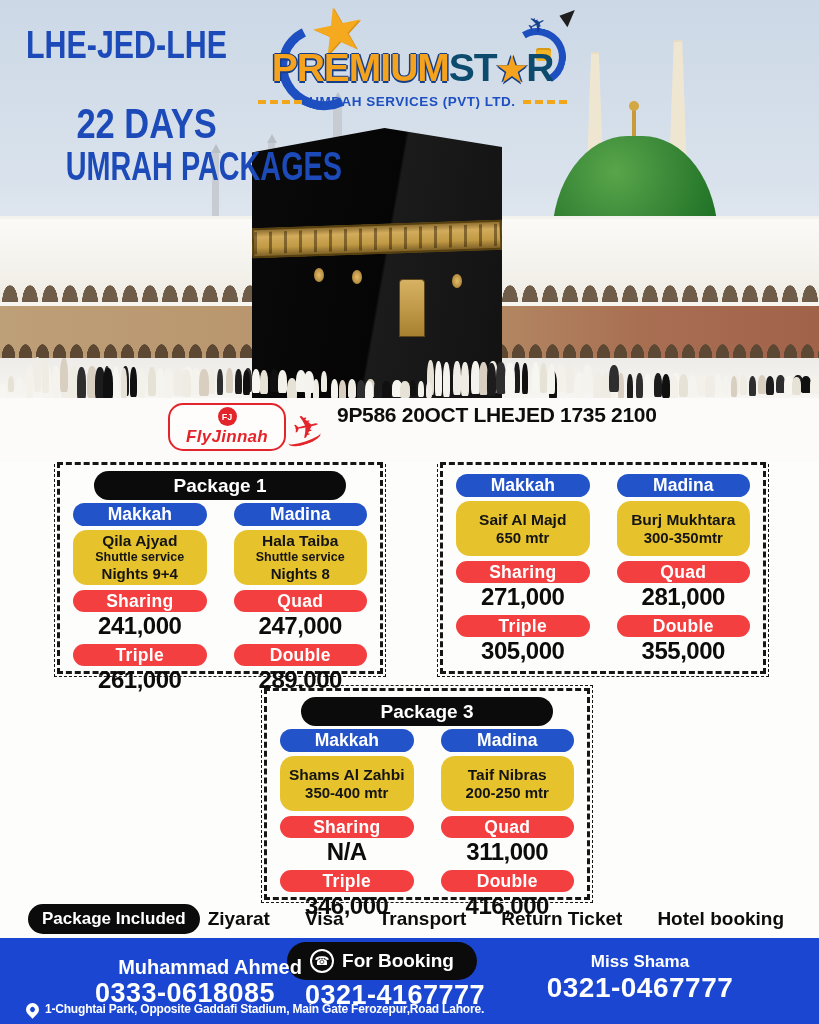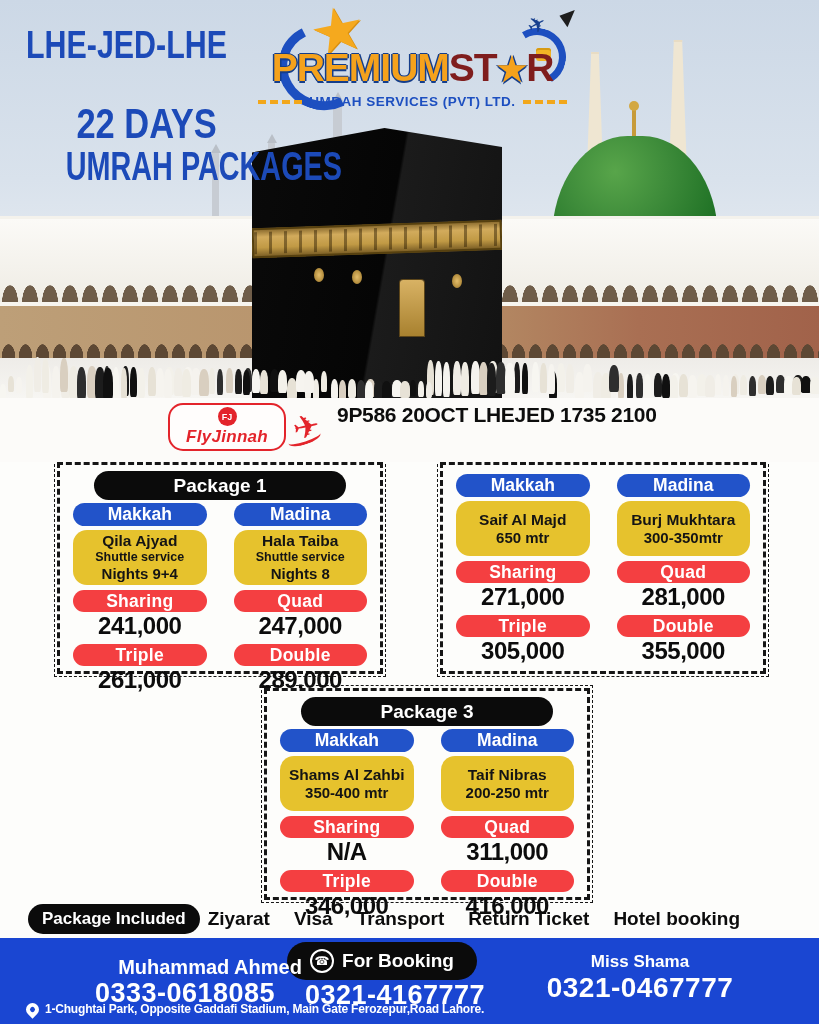--- a/index.html
+++ b/index.html
@@ -62,21 +62,21 @@
   .logo-swoosh { position:absolute; left:38px; top:16px; width:90px; height:86px; border:9px solid transparent;
            border-left-color:#1d4fc0; border-bottom-color:#1d4fc0; border-radius:50%; transform:rotate(18deg); }
   .logo-swoosh2 { position:absolute; left:268px; top:20px; width:58px; height:58px; border:7px solid transparent;
            border-right-color:#1d4fc0; border-top-color:#1d4fc0; border-radius:50%; transform:rotate(14deg); }
   .logo-plane { position:absolute; left:288px; top:4px; font-size:22px; color:#163f8e; transform:rotate(-28deg); }
   .logo-paper-plane { position:absolute; left:322px; top:2px; width:0; height:0; border-left:16px solid #1e1e1e;
            border-top:4px solid transparent; border-bottom:10px solid transparent; transform:rotate(-35deg); }
   .logo-luggage { position:absolute; left:296px; top:40px; width:15px; height:13px; background:#f2b325; border-radius:3px; box-shadow:inset 0 2px 0 #d79a12; }
   .brand-line { position:absolute; left:0; top:38px; width:100%; text-align:center; font-size:39px; font-weight:800; white-space:nowrap; letter-spacing:-1px; }
   .brand-premium { color:#f5a21c; text-shadow:-1.5px 0 #153e8b, 1.5px 0 #153e8b, 0 -1.5px #153e8b, 0 1.5px #153e8b; }
-  .brand-st, .brand-r { color:#7f1d1d; }
+  .brand-st, .brand-r { color:#0c4a6e; }
   .brand-star-a { color:#f5a21c; font-size:34px; text-shadow:-1.5px 0 #153e8b, 1.5px 0 #153e8b, 0 1.5px #153e8b; }
   .subtitle-row { position:absolute; left:0; top:86px; width:100%; display:flex; align-items:center; justify-content:center; gap:7px; }
   .subtitle-dash { width:44px; border-top:4px dashed #f2a71b; }
   .subtitle-text { color:#1d4fc0; font-size:13.5px; font-weight:700; letter-spacing:.5px; white-space:nowrap; }
 
   
   .flight-strip { position:absolute; left:0; top:398px; width:819px; height:64px; background:#fcfbf9; z-index:9; }
   .fj-box { position:absolute; left:168px; top:5px; width:118px; height:48px; border:2.5px solid #e3242b; border-radius:15px;
             display:flex; flex-direction:column; align-items:center; justify-content:center; background:#fffdfc; }
   .fj-circle { width:19px; height:19px; border-radius:50%; background:#e3242b; color:#fff; font-size:9px; font-weight:700;
@@ -102,21 +102,21 @@
   .hotel-d2 { font-size:15px; font-weight:800; }
   .cat-pill { margin-top:5px; height:22px; background:#f43f41; border-radius:12px; color:#fff; font-size:17.5px; font-weight:600;
          display:flex; align-items:center; justify-content:center; letter-spacing:.3px; }
   .price { margin-top:0; height:27px; color:#0c0c0c; font-size:24px; font-weight:800; text-align:center; letter-spacing:-.5px; line-height:27px; }
   .pkg1 { left:57px; top:462px; } .pkg2 { left:440px; top:462px; } .pkg3 { left:264px; top:688px; }
 
   
   .included { position:absolute; left:28px; top:903px; width:770px; height:32px; display:flex; align-items:center; z-index:9; }
   .included-badge { background:#0b0b0b; color:#fff; font-size:17px; font-weight:700; height:30px; border-radius:16px;
          display:flex; align-items:center; padding:0 14px; white-space:nowrap; }
-  .included-items { display:flex; gap:24px; margin-left:8px; color:#0c0c0c; font-size:19px; font-weight:800; white-space:nowrap; }
+  .included-items { display:flex; gap:35px; margin-left:8px; color:#0c0c0c; font-size:19px; font-weight:800; white-space:nowrap; }
 
   
   .footer { position:absolute; left:0; top:938px; width:819px; height:86px; background:#1a46d2; color:#fff; z-index:8; }
   .booking-pill { position:absolute; left:287px; top:4px; width:190px; height:38px; background:#0b0b0b; border-radius:20px;
          display:flex; align-items:center; justify-content:center; gap:8px; }
   .wa-icon { width:24px; height:24px; border:2.5px solid #fff; border-radius:50%; display:flex; align-items:center; justify-content:center;
          font-size:12px; color:#fff; }
   .booking-text { font-size:19px; font-weight:700; color:#fff; }
   .contact-name-left { position:absolute; left:80px; top:18px; width:260px; text-align:center; font-size:20px; font-weight:700; }
   .contact-name-right { position:absolute; left:530px; top:14px; width:220px; text-align:center; font-size:17px; font-weight:700; }

